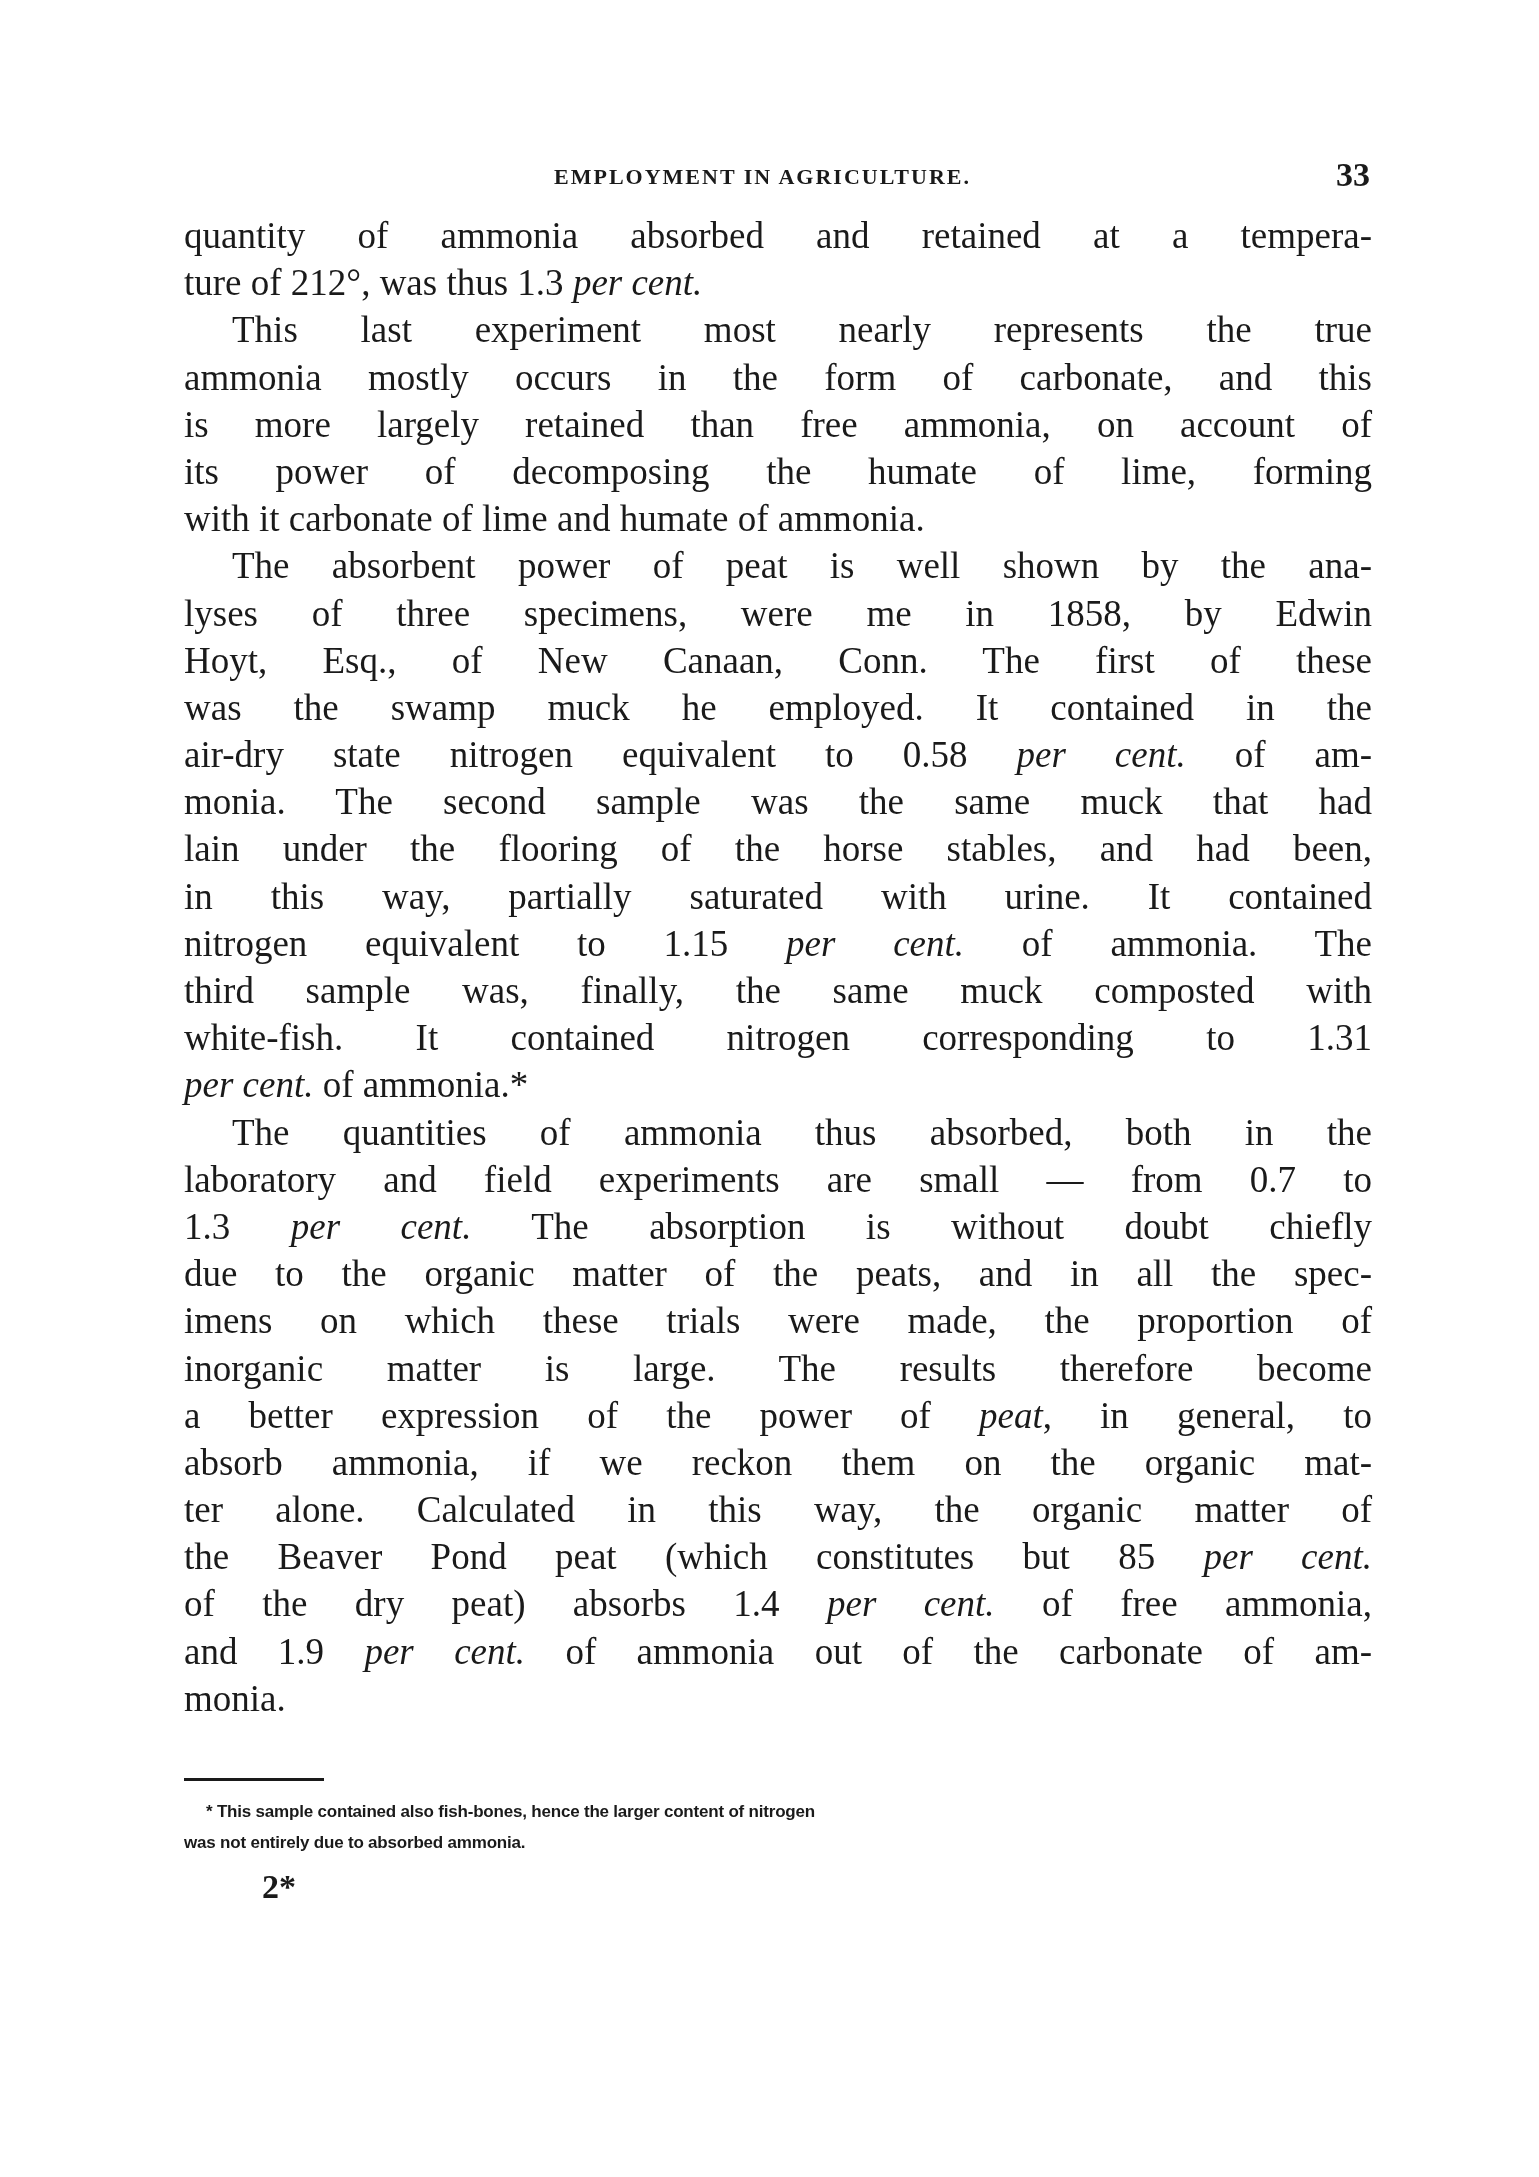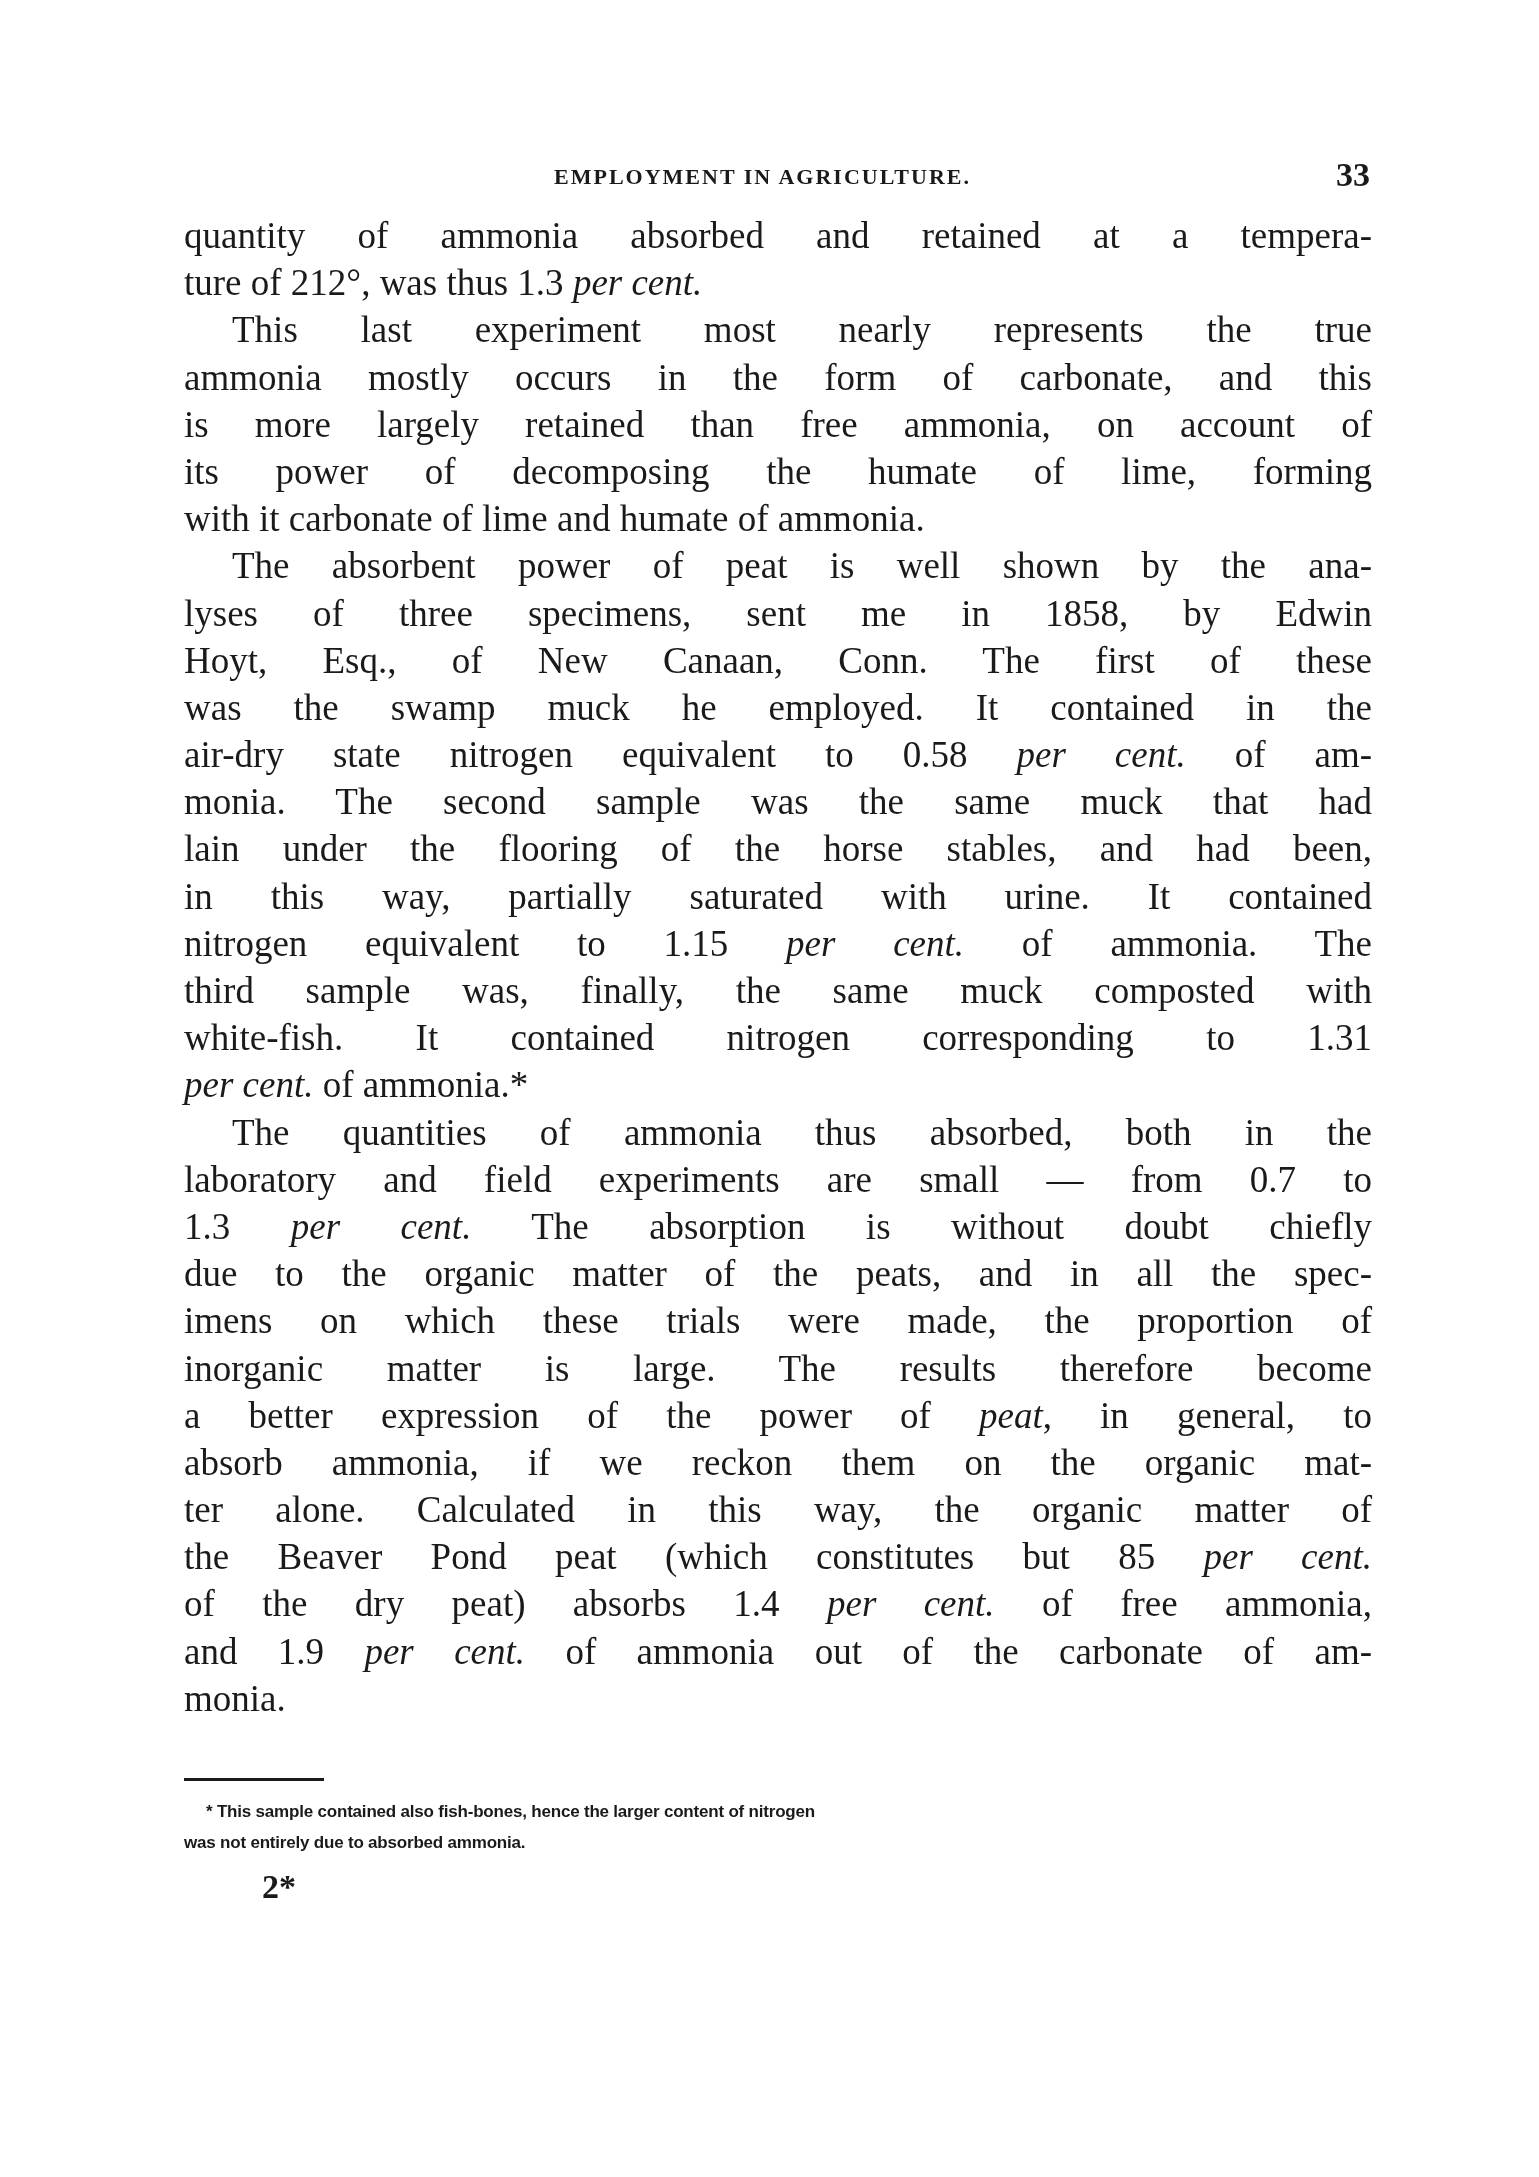--- a/index.html
+++ b/index.html
@@ -124,21 +124,21 @@
       </div>
       <div>
         <span class="line indent"><span>This last experiment most nearly represents the true</span></span>
         <span class="line"><span>ammonia mostly occurs in the form of carbonate, and this</span></span>
         <span class="line"><span>is more largely retained than free ammonia, on account of</span></span>
         <span class="line"><span>its power of decomposing the humate of lime, forming</span></span>
         <span class="line last"><span>with it carbonate of lime and humate of ammonia.</span></span>
       </div>
       <div>
         <span class="line indent"><span>The absorbent power of peat is well shown by the ana-</span></span>
-        <span class="line"><span>lyses of three specimens, sent me in 1858, by Edwin</span></span>
+        <span class="line"><span>lyses of three specimens, were me in 1858, by Edwin</span></span>
         <span class="line"><span>Hoyt, Esq., of New Canaan, Conn.  The first of these</span></span>
         <span class="line"><span>was the swamp muck he employed.  It contained in the</span></span>
         <span class="line"><span>air-dry state nitrogen equivalent to 0.58 </span><i>per cent.</i><span> of am-</span></span>
         <span class="line"><span>monia.  The second sample was the same muck that had</span></span>
         <span class="line"><span>lain under the flooring of the horse stables, and had been,</span></span>
         <span class="line"><span>in this way, partially saturated with urine.  It contained</span></span>
         <span class="line"><span>nitrogen equivalent to 1.15 </span><i>per cent.</i><span> of ammonia.  The</span></span>
         <span class="line"><span>third sample was, finally, the same muck composted with</span></span>
         <span class="line"><span>white-fish.  It contained nitrogen corresponding to 1.31</span></span>
         <span class="line last"><i>per cent.</i><span> of ammonia.*</span></span>

